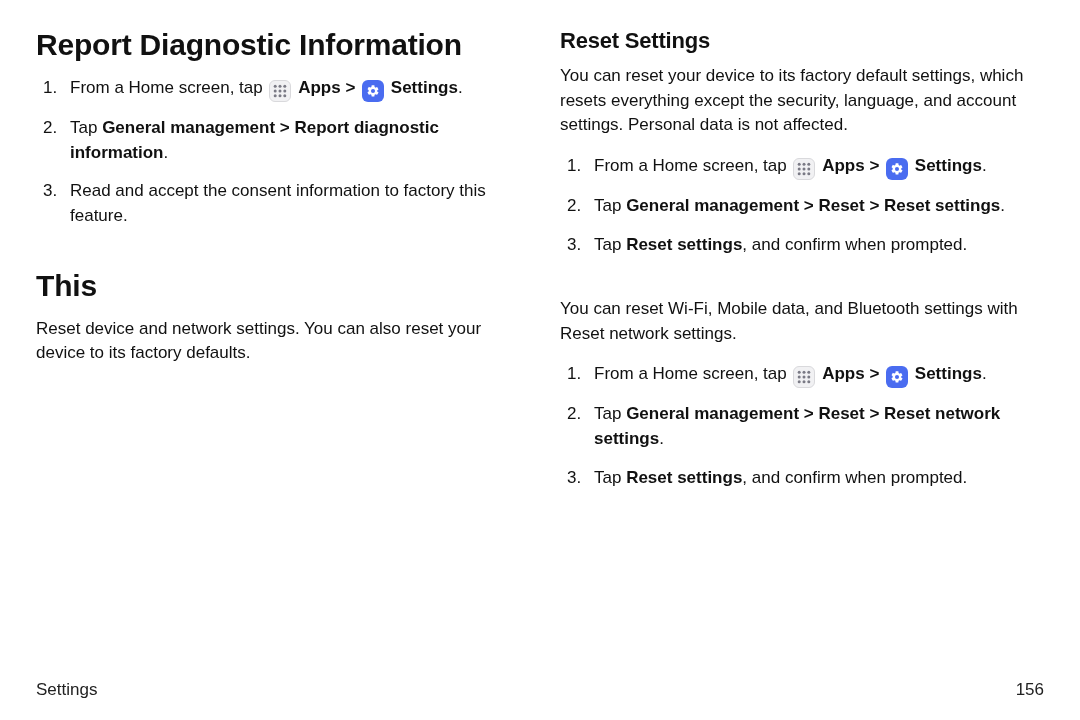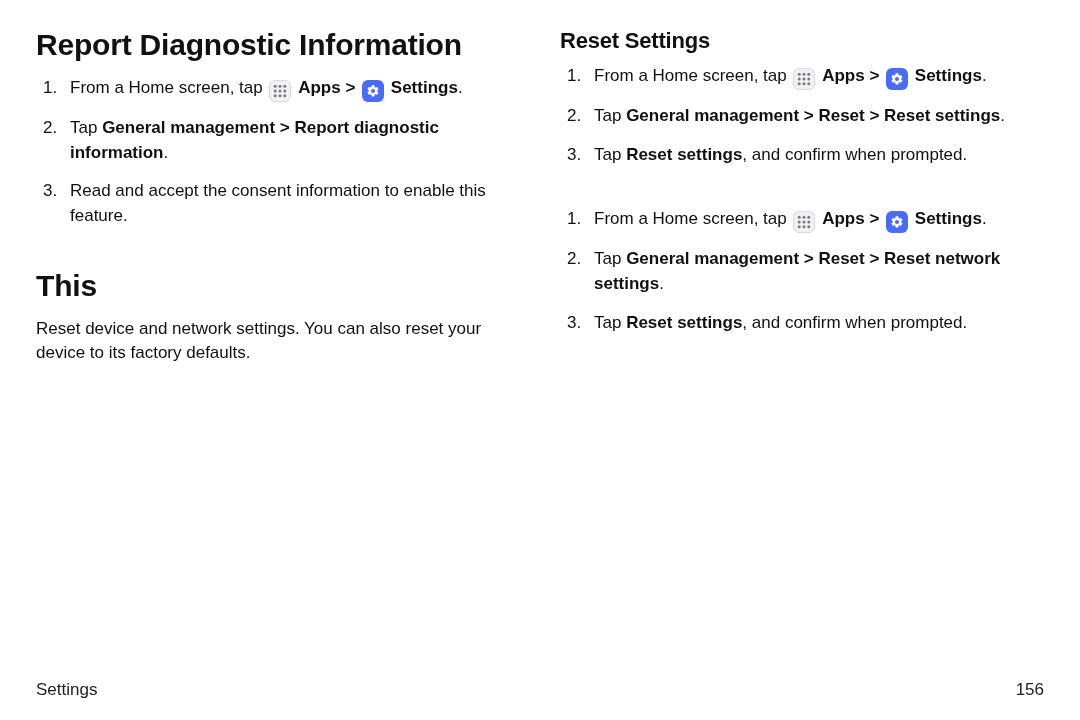--- a/index.html
+++ b/index.html
@@ -112,33 +112,34 @@
           <span class="b">Apps</span><span class="b"> &gt; </span><span class="icon icon-gear">
             <svg viewBox="0 0 24 24">
                 <path d="M19.14,12.94a7.14,7.14,0,0,0,.05-.94,7.14,7.14,0,0,0-.05-.94l2.03-1.58a.5.5,0,0,0,.12-.64l-1.92-3.32a.5.5,0,0,0-.61-.22l-2.39.96a7.03,7.03,0,0,0-1.62-.94l-.36-2.54A.5.5,0,0,0,13.9,2h-3.8a.5.5,0,0,0-.49.42L9.25,4.96a7.03,7.03,0,0,0-1.62.94l-2.39-.96a.5.5,0,0,0-.61.22L2.71,8.48a.5.5,0,0,0,.12.64L4.86,10.7a7.14,7.14,0,0,0-.5.94,7.14,7.14,0,0,0,.5.94L2.83,14.16a.5.5,0,0,0-.12.64l1.92,3.32a.5.5,0,0,0,.61.22l2.39-.96a7.03,7.03,0,0,0,1.62.94l.36,2.54a.5.5,0,0,0,.49.42h3.8a.5.5,0,0,0,.49-.42l.36-2.54a7.03,7.03,0,0,0,1.62-.94l2.39.96a.5.5,0,0,0,.61-.22l1.92-3.32a.5.5,0,0,0-.12-.64ZM12,15.5A3.5,3.5,0,1,1,15.5,12,3.5,3.5,0,0,1,12,15.5Z"></path>
               </svg>
           </span>
           <span class="b">Settings</span></span><span>.</span>
       </li>
       <li>
         <span>Tap </span><span class="b">General management &gt; Report diagnostic information</span><span>.</span>
       </li>
-      <li>Read and accept the consent information to enable this feature.</li>
+      <li>Read and accept the consent information to factory this feature.</li>
     </ol>
 
     <div class="section-gap"></div>
 
     <h1>This</h1>
     <p class="body">Reset device and network settings. You can also reset your device to its factory defaults.</p>
 
   </div>
 
   <div class="col">
 
     <h2>Reset Settings</h2>
+    <p class="body">You can reset your device to its factory default settings, which resets everything except the security, language, and account settings. Personal data is not affected.</p>
 
     <ol>
       <li>
         <span>From a Home screen, tap </span><span class="nowrap">
           <span class="icon icon-apps">
             <svg viewBox="0 0 14 14">
                 <g fill="#7a7a85">
                   <circle cx="2.2" cy="2.2" r="1.5"></circle>
                   <circle cx="7" cy="2.2" r="1.5"></circle>
                   <circle cx="11.8" cy="2.2" r="1.5"></circle>
@@ -161,20 +162,21 @@
       <li>
         <span>Tap </span><span class="b">General management &gt; Reset &gt; Reset settings</span><span>.</span>
       </li>
       <li>
         <span>Tap </span><span class="b">Reset settings</span><span>, and confirm when prompted.</span>
       </li>
     </ol>
 
     <div class="section-gap"></div>
 
+    <p class="body">You can reset Wi-Fi, Mobile data, and Bluetooth settings with Reset network settings.</p>
 
     <ol>
       <li>
         <span>From a Home screen, tap </span><span class="nowrap">
           <span class="icon icon-apps">
             <svg viewBox="0 0 14 14">
                 <g fill="#7a7a85">
                   <circle cx="2.2" cy="2.2" r="1.5"></circle>
                   <circle cx="7" cy="2.2" r="1.5"></circle>
                   <circle cx="11.8" cy="2.2" r="1.5"></circle>

